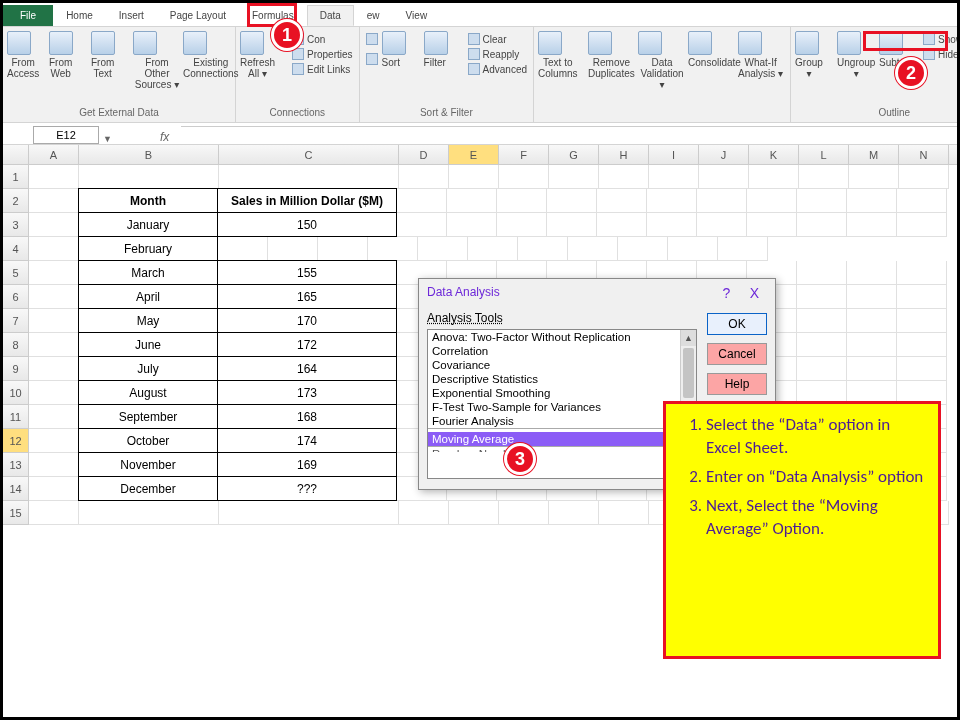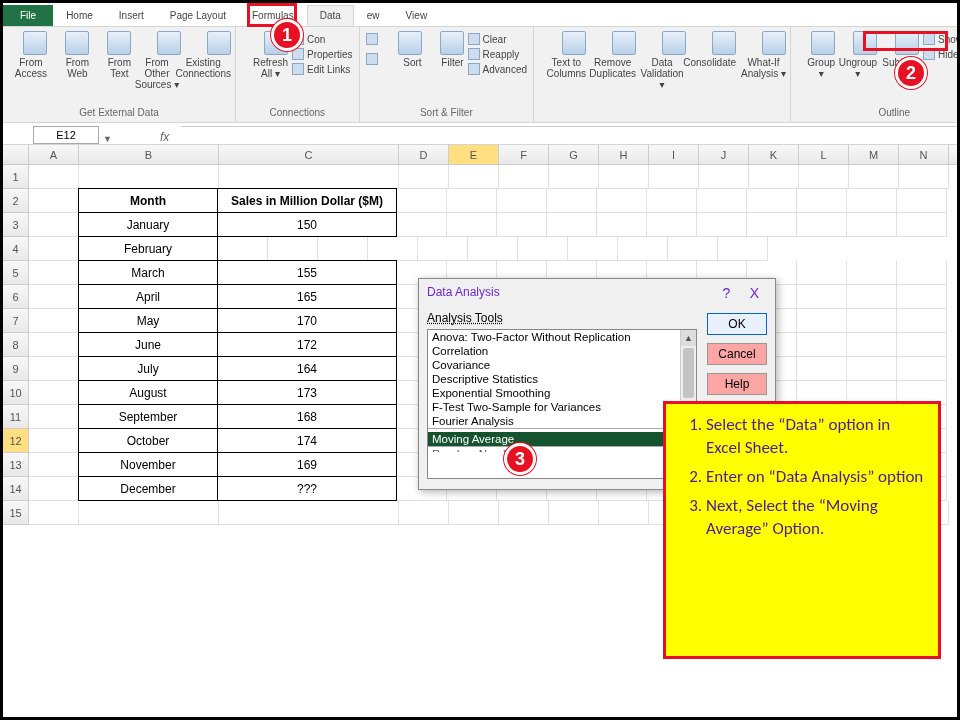--- a/index.html
+++ b/index.html
@@ -67,21 +67,21 @@
   .ribbon-group-label {
     text-align: center;
     font-size: 10px;
     color: #666;
     height: 14px;
     white-space: nowrap;
   }
   .rbtn {
     display: flex;
     flex-direction: column;
-    align-items: flex-end;
+    align-items: flex-start;
     width: 48px;
     padding: 2px 0;
     font-size: 10px;
     color: #444;
     text-align: center;
     gap: 2px;
     cursor: pointer;
   }
   .rbtn .ico {
     width: 24px;
@@ -254,21 +254,21 @@
     height: 150px;
     position: relative;
     overflow: hidden;
   }
   .listitems {
     position: absolute;
     left:0; right:16px; top:0;
     font-size: 11.5px;
   }
   .li { padding: 1px 4px; cursor:pointer; white-space:nowrap;}
-  .li.sel { background: #14532d; color: #fff; }
+  .li.sel { background: #8b5cf6; color: #fff; }
   .li.cut { color:#555; border-top:1px solid #aaa; }
   .scrollbar {
     position:absolute;
     right:0; top:0; bottom:0;
     width:16px;
     background:#eee;
     border-left:1px solid #ccc;
   }
   .sb-btn {
     height:16px;

